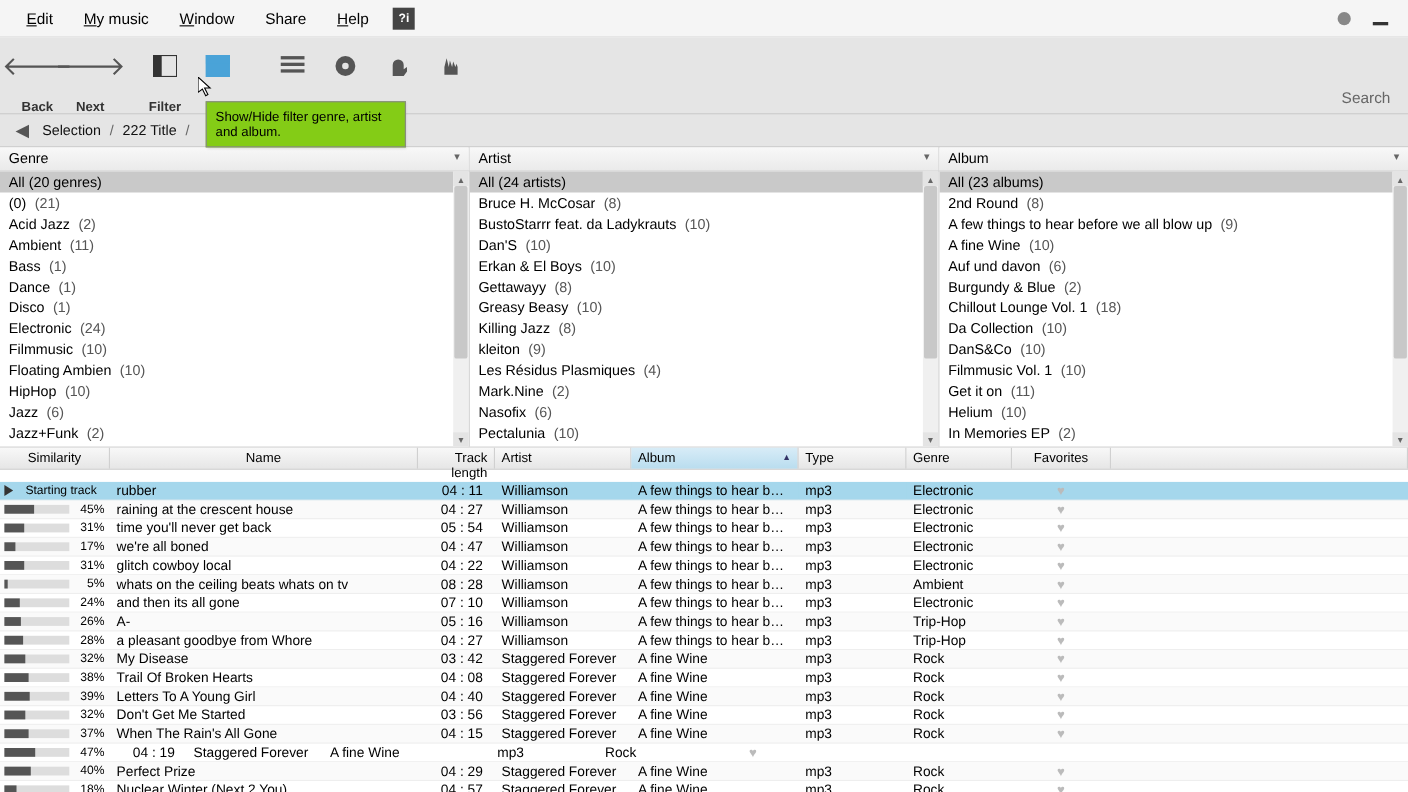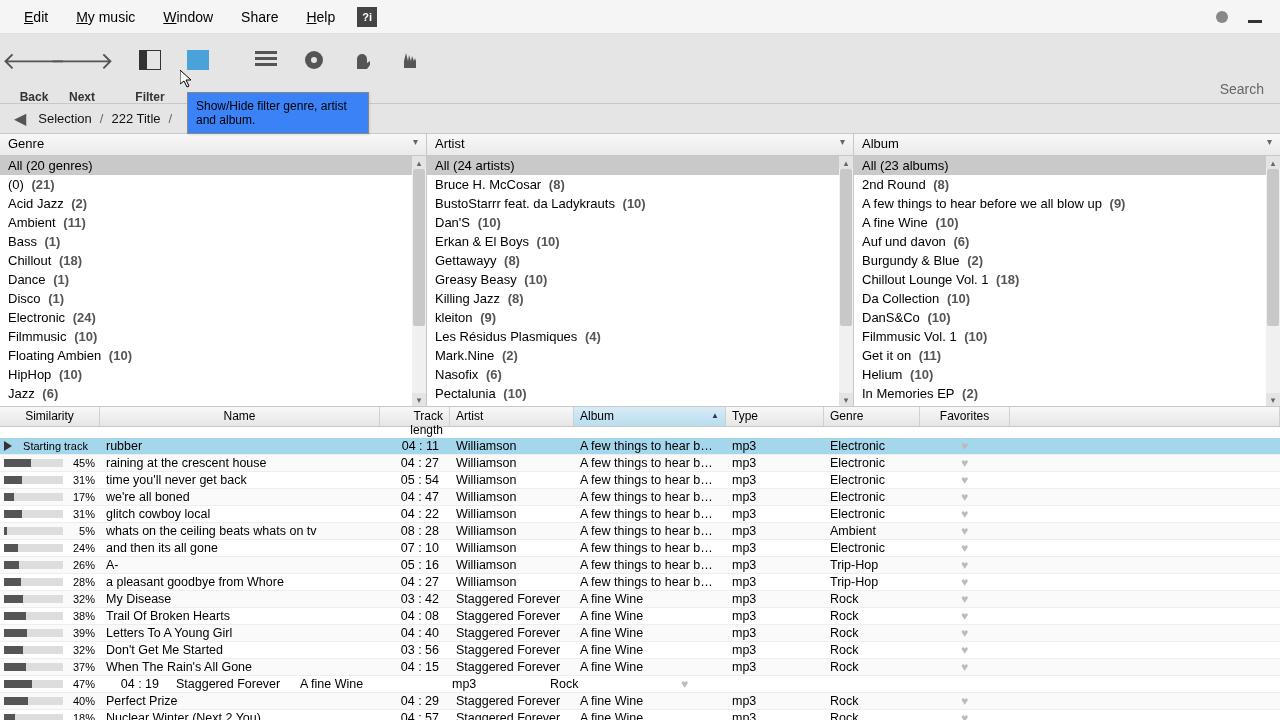--- a/index.html
+++ b/index.html
@@ -18,39 +18,39 @@
 .toolbar { display: flex; align-items: flex-start; height: 70px; padding: 4px 10px 0; background: #e5e5e5; border-bottom: 1px solid #c8c8c8; position: relative; }
 .tool { display: flex; flex-direction: column; align-items: center; width: 48px; padding-top: 6px; }
 .tool-icon { width: 32px; height: 32px; display: flex; align-items: center; justify-content: center; }
 .tool-label { font-size: 12px; margin-top: 14px; color: #333; font-weight: bold; }
 .toolbar-gap { width: 20px; }
 .tool.active .tool-icon svg path, .tool.active .tool-icon svg rect { fill: #4aa3d8; }
 .arrow-l, .arrow-r { font-size: 24px; color: #555; }
 .toolbar .search-area { position: absolute; right: 16px; bottom: 6px; font-size: 14px; color: #666; }
 
 
-.tooltip { position: absolute; left: 187px; top: 92px; width: 182px; background: #3b82f6; border: 1px solid #888; padding: 6px 8px; font-size: 12px; z-index: 100; box-shadow: 1px 1px 2px rgba(0,0,0,0.1); }
+.tooltip { position: absolute; left: 187px; top: 92px; width: 182px; background: #84cc16; border: 1px solid #888; padding: 6px 8px; font-size: 12px; z-index: 100; box-shadow: 1px 1px 2px rgba(0,0,0,0.1); }
 .cursor { position: absolute; left: 180px; top: 70px; z-index: 101; pointer-events: none; }
 
 
 .breadcrumb-bar { display: flex; align-items: center; height: 30px; background: #e5e5e5; border-bottom: 1px solid #c8c8c8; padding: 0 6px; }
 .breadcrumb-chevron { padding: 0 8px; color: #555; font-size: 16px; cursor: default; }
 .breadcrumb-item { padding: 0 4px; font-size: 13px; color: #111; cursor: default; }
 .breadcrumb-sep { padding: 0 4px; color: #666; }
 
 
 .filters { display: flex; height: 273px; border-bottom: 1px solid #c8c8c8; }
 .pane { flex: 1; display: flex; flex-direction: column; border-right: 1px solid #c8c8c8; position: relative; min-width: 0; }
 .pane:last-child { border-right: none; }
 .pane-header { height: 22px; background: linear-gradient(#f8f8f8,#eaeaea); border-bottom: 1px solid #c8c8c8; padding: 2px 8px; font-size: 13px; position: relative; }
 .pane-header::after { content: "▾"; position: absolute; right: 8px; top: 2px; font-size: 10px; color: #666; }
 .pane-list { flex: 1; overflow: hidden; position: relative; }
 .pane-row { padding: 1px 8px; font-size: 13px; white-space: nowrap; overflow: hidden; text-overflow: ellipsis; line-height: 17px; }
 .pane-row.selected { background: #c9c9c9; }
-.pane-row .cnt { color: #555; margin-left: 4px; font-weight: bold; }
+.pane-row .cnt { color: #555; margin-left: 4px; }
 .pane-scroll { position: absolute; right: 0; top: 22px; bottom: 0; width: 14px; background: #f0f0f0; }
 .pane-scroll .thumb-up, .pane-scroll .thumb-down { height: 13px; background: #e4e4e4; display:flex; align-items:center; justify-content:center; font-size:9px; color:#666; }
 .pane-scroll .track { position: absolute; top: 13px; bottom: 13px; left: 0; right: 0; }
 .pane-scroll .thumb { position: absolute; left: 1px; right: 1px; top: 0; height: 70%; background: #c8c8c8; border-radius: 2px; }
 .pane .pane-list-inner { margin-right: 14px; }
 
 
 .track-header { display: flex; height: 20px; background: linear-gradient(#f8f8f8,#e6e6e6); border-bottom: 1px solid #c8c8c8; }
 .th { border-right: 1px solid #d0d0d0; padding: 2px 6px; font-size: 12px; text-align: center; position: relative; }
 .th.sorted { background: linear-gradient(#d8ecf7,#b9ddef); }
@@ -182,21 +182,20 @@
 <div class="filters" id="filters">
     <div class="pane">
       <div class="pane-header">Genre</div>
       <div class="pane-list">
         <div class="pane-list-inner">
           <div class="pane-row selected">All (20 genres)</div>
           <div class="pane-row"><span>(0)</span>&nbsp;<span class="cnt">(21)</span></div>
           <div class="pane-row"><span>Acid Jazz</span>&nbsp;<span class="cnt">(2)</span></div>
           <div class="pane-row"><span>Ambient</span>&nbsp;<span class="cnt">(11)</span></div>
           <div class="pane-row"><span>Bass</span>&nbsp;<span class="cnt">(1)</span></div>
-          <div class="pane-row"><span>Chillout</span>&nbsp;<span class="cnt">(18)</span></div>
           <div class="pane-row"><span>Dance</span>&nbsp;<span class="cnt">(1)</span></div>
           <div class="pane-row"><span>Disco</span>&nbsp;<span class="cnt">(1)</span></div>
           <div class="pane-row"><span>Electronic</span>&nbsp;<span class="cnt">(24)</span></div>
           <div class="pane-row"><span>Filmmusic</span>&nbsp;<span class="cnt">(10)</span></div>
           <div class="pane-row"><span>Floating Ambien</span>&nbsp;<span class="cnt">(10)</span></div>
           <div class="pane-row"><span>HipHop</span>&nbsp;<span class="cnt">(10)</span></div>
           <div class="pane-row"><span>Jazz</span>&nbsp;<span class="cnt">(6)</span></div>
           <div class="pane-row"><span>Jazz+Funk</span>&nbsp;<span class="cnt">(2)</span></div>
         </div>
       </div>

